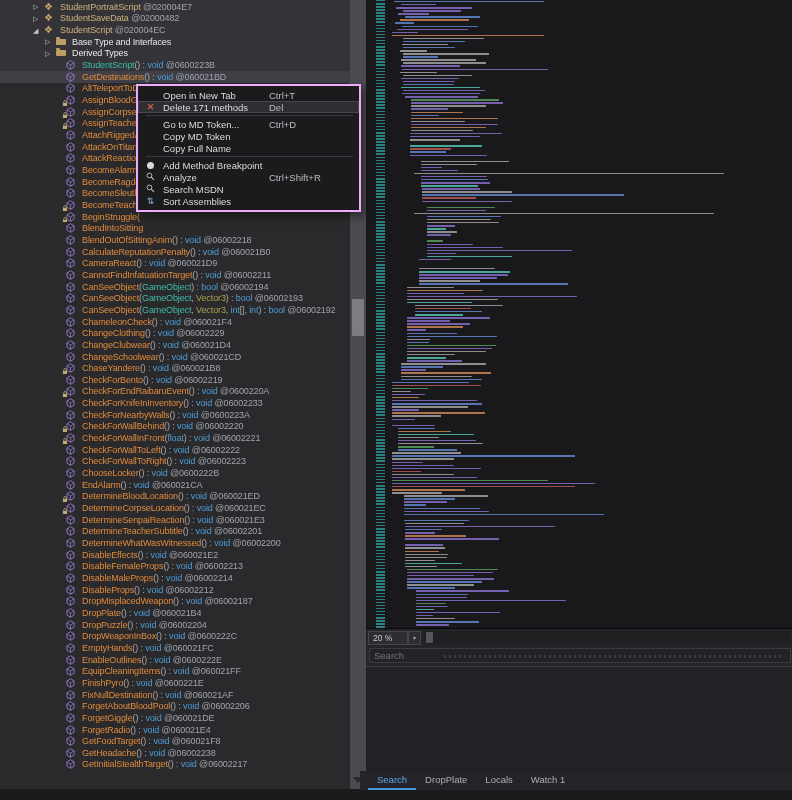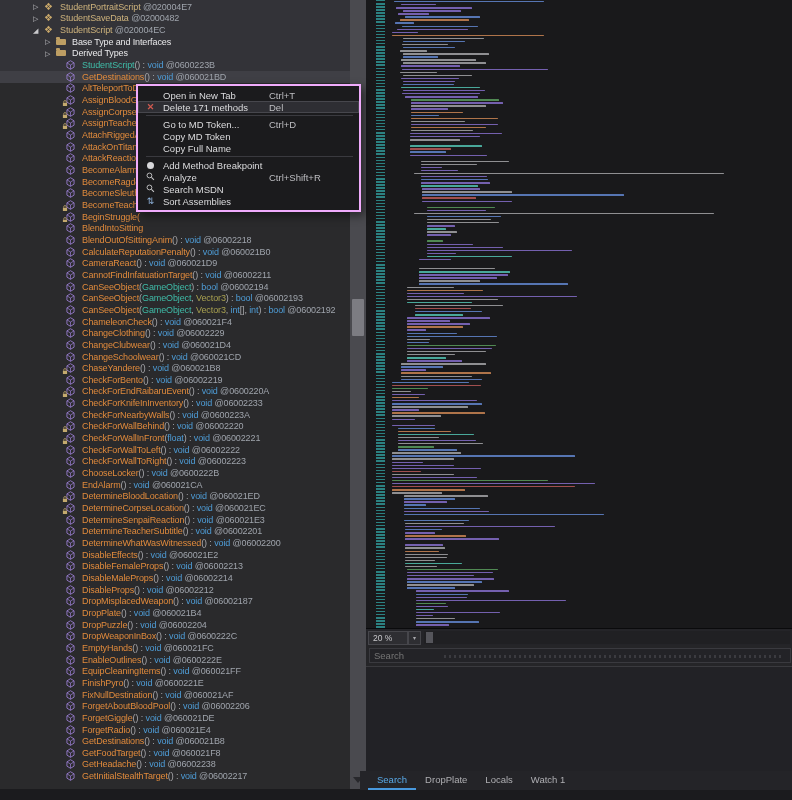--- a/index.html
+++ b/index.html
@@ -680,29 +680,20 @@
           <span class="ptxt"><span class="tk-m">ForgetGiggle</span><span class="tk-p">() : </span><span class="tk-k">void</span><span class="tk-a"> @060021DE</span></span>
         </div>
         <div class="trow k-m">
           <span class="iconw">
             <svg width="9" height="10" viewBox="0 0 12 14">
               <path d="M6 1 L11 4 V10 L6 13 L1 10 V4 Z" fill="none" stroke="#9B7FD4" stroke-width="1.2"></path>
               <path d="M1 4 L6 7 L11 4 M6 7 V13" stroke="#9B7FD4" stroke-width="1" fill="none"></path>
             </svg>
           </span>
           <span class="ptxt"><span class="tk-m">ForgetRadio</span><span class="tk-p">() : </span><span class="tk-k">void</span><span class="tk-a"> @060021E4</span></span>
-        </div>
-        <div class="trow k-m">
-          <span class="iconw">
-            <svg width="9" height="10" viewBox="0 0 12 14">
-              <path d="M6 1 L11 4 V10 L6 13 L1 10 V4 Z" fill="none" stroke="#9B7FD4" stroke-width="1.2"></path>
-              <path d="M1 4 L6 7 L11 4 M6 7 V13" stroke="#9B7FD4" stroke-width="1" fill="none"></path>
-            </svg>
-          </span>
-          <span class="ptxt"><span class="tk-m">GetDestinations</span><span class="tk-p">() : </span><span class="tk-k">void</span><span class="tk-a"> @060021B8</span></span>
         </div>
         <div class="trow k-m">
           <span class="iconw">
             <svg width="9" height="10" viewBox="0 0 12 14">
               <path d="M6 1 L11 4 V10 L6 13 L1 10 V4 Z" fill="none" stroke="#9B7FD4" stroke-width="1.2"></path>
               <path d="M1 4 L6 7 L11 4 M6 7 V13" stroke="#9B7FD4" stroke-width="1" fill="none"></path>
             </svg>
           </span>
           <span class="ptxt"><span class="tk-m">GetFoodTarget</span><span class="tk-p">() : </span><span class="tk-k">void</span><span class="tk-a"> @060021F8</span></span>
         </div>

